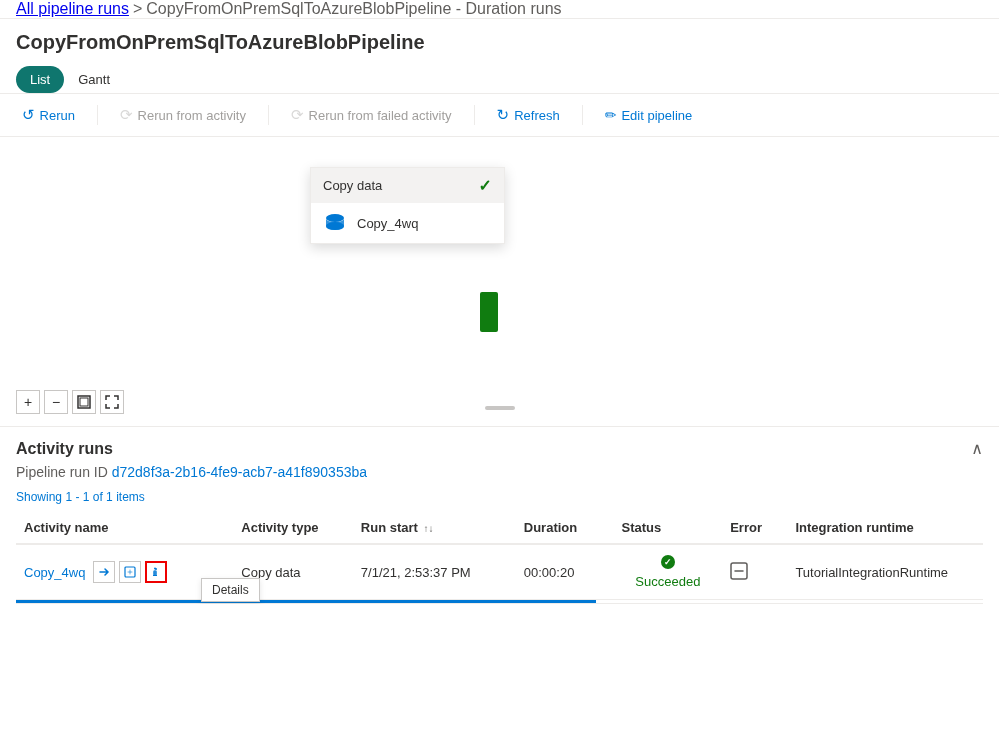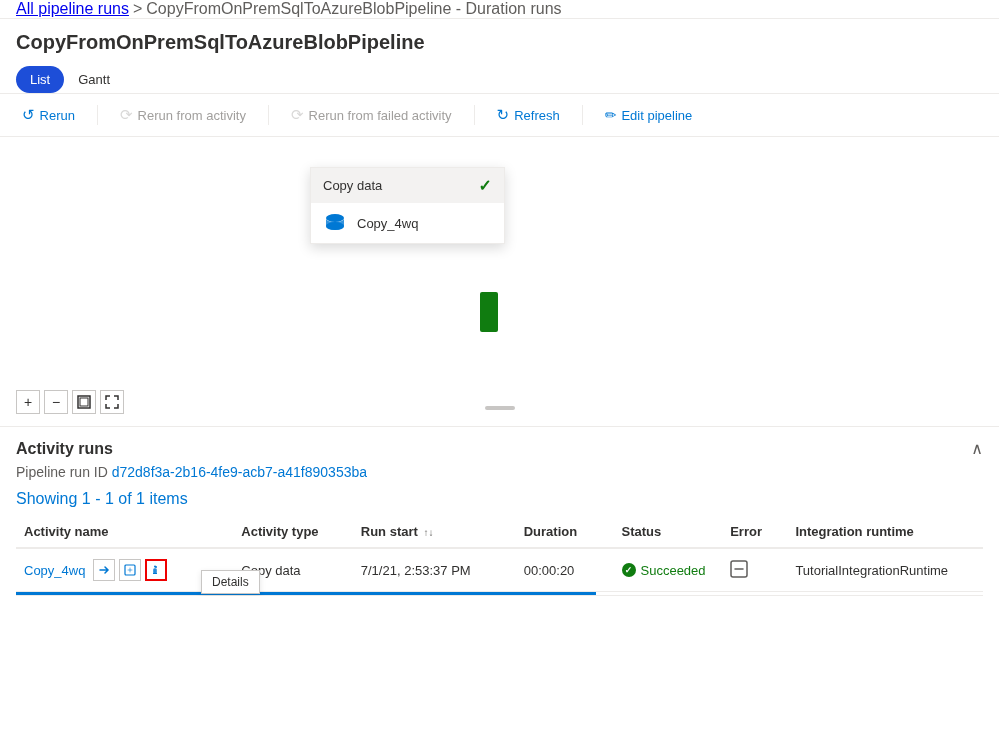--- a/index.html
+++ b/index.html
@@ -5,21 +5,21 @@
     * { box-sizing: border-box; margin: 0; padding: 0; }
     body { font-family: 'Segoe UI', Arial, sans-serif; font-size: 13px; color: #323130; background: #fff; }
 
     .breadcrumb { padding: 0 16px; font-size: 16px; color: #0078d4; display: flex; align-items: center; gap: 4px; border-bottom: 1px solid #edebe9; }
     .breadcrumb span { color: #605e5c; }
 
     .page-title { padding: 12px 16px 8px 16px; font-size: 20px; font-weight: 600; color: #323130; }
 
     .tab-bar { padding: 4px 16px 0 16px; display: flex; gap: 0; }
     .tab { padding: 6px 14px; border-radius: 20px; cursor: pointer; font-size: 13px; }
-    .tab.active { background: #1d4ed8; color: #fff; }
+    .tab.active { background: #0f766e; color: #fff; }
     .tab.inactive { color: #323130; background: transparent; }
 
     .toolbar { padding: 8px 16px; display: flex; align-items: center; gap: 16px; border-top: 1px solid #edebe9; border-bottom: 1px solid #edebe9; position: relative; }
     .toolbar-btn { display: flex; align-items: center; gap: 5px; color: #0078d4; cursor: pointer; font-size: 13px; padding: 4px 6px; border: none; background: none; }
     .toolbar-btn.disabled { color: #a19f9d; cursor: default; }
     .toolbar-divider { width: 1px; height: 20px; background: #edebe9; }
 
     .canvas-area { position: relative; height: 290px; border-bottom: 1px solid #edebe9; background: #fff; overflow: hidden; }
 
     
@@ -109,21 +109,21 @@
     .section-header { display: flex; justify-content: space-between; align-items: center; margin-bottom: 6px; }
     .section-title { font-size: 16px; font-weight: 600; }
     .collapse-btn { cursor: pointer; color: #605e5c; font-size: 16px; }
 
     .pipeline-run-id { font-size: 14px; color: #605e5c; margin-bottom: 10px; }
     .pipeline-run-id a { color: #0078d4; text-decoration: none; }
 
     .filter-bar { margin-bottom: 8px; }
     .filter-dropdown { display: inline-flex; align-items: center; gap: 4px; padding: 4px 8px; border: 1px solid #edebe9; cursor: pointer; font-size: 13px; background: #fff; }
 
-    .showing-text { font-size: 16px; color: #605e5c; margin-bottom: 8px; }
+    .showing-text { font-size: 12px; color: #605e5c; margin-bottom: 8px; }
     .showing-text span { color: #0078d4; }
 
     
     .runs-table { width: 100%; border-collapse: collapse; }
     .runs-table th {
       text-align: left;
       padding: 8px 8px;
       font-weight: 600;
       font-size: 13px;
       border-bottom: 2px solid #edebe9;
@@ -138,21 +138,21 @@
     }
 
     .sort-icon { color: #605e5c; font-size: 10px; margin-left: 2px; }
 
     
     .row-actions { display: flex; align-items: center; gap: 4px; }
     .row-action-icon { width: 22px; height: 22px; border: 1px solid #c8c6c4; display: flex; align-items: center; justify-content: center; cursor: pointer; font-size: 12px; color: #0078d4; }
     .row-action-icon.highlighted { border: 2px solid #e00; }
 
     
-    .status-success { display: flex; align-items: center; gap: 5px; color: #107c10; font-weight: 500; }
+    .status-success { display: flex; align-items: center; gap: 5px; color: #107c10; font-weight: 500; flex-direction: column; }
     .status-dot { width: 14px; height: 14px; border-radius: 50%; background: #107c10; display: flex; align-items: center; justify-content: center; }
     .status-dot::after { content: '✓'; color: #fff; font-size: 9px; font-weight: bold; }
 
     
     .details-tooltip {
       position: absolute;
       background: #fff;
       border: 1px solid #c8c6c4;
       padding: 4px 10px;
       font-size: 12px;

